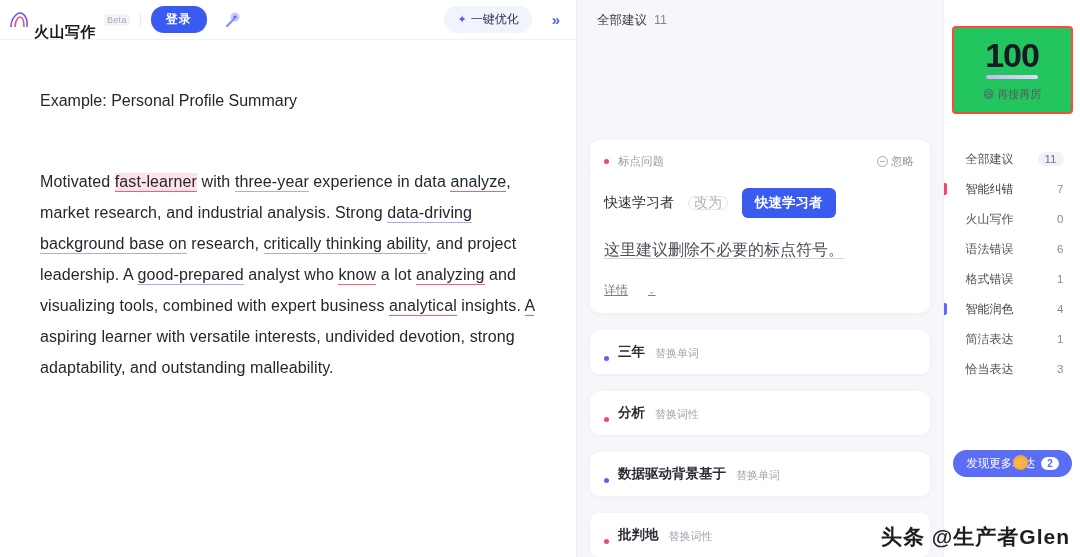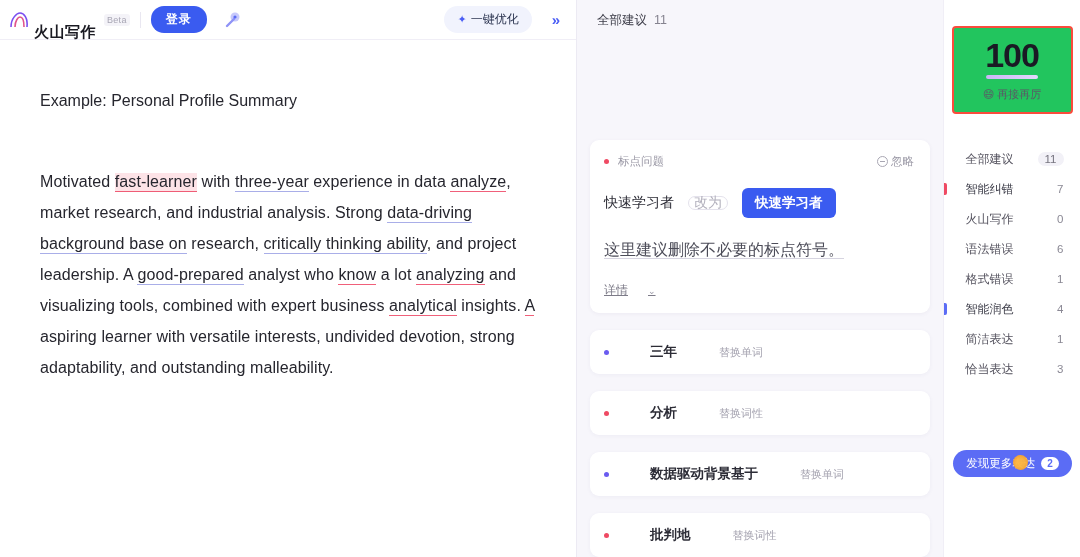--- a/index.html
+++ b/index.html
@@ -155,24 +155,23 @@
   }
   .card-more {
     margin-top: 21px; font-size: 12px; color: #7d7b88;
     display: flex; align-items: center; gap: 20px; cursor: pointer; text-decoration: underline;
   }
   .chev { font-size: 9px; color: #9b99a6; }
 
   .mini {
     background: #ffffff; border-radius: 9px;
     padding: 13px 14px; margin-bottom: 17px;
-    display: flex; align-items: center;
+    display: flex; align-items: flex-end;
     box-shadow: 0 1px 4px rgba(60,50,110,.05);
     cursor: pointer;
-    gap: 32px;
   }
   .mini-word { font-size: 13.5px; color: #2c2c36; margin-left: 9px; font-weight: bold; }
   .mini-tag { font-size: 11px; color: #a5a3b0; margin-left: 10px; }
 
   
   .side-col {
     position: relative;
     width: 137px; height: 557px;
     background: #ffffff;
     border-left: 1px solid #f0eef6;
@@ -406,13 +405,14 @@
         </div>
       </div>
 
     <button class="discover-btn">
       <span>发现更多表达</span>
       <span class="discover-badge">2</span>
       <span class="cursor-dot"></span>
     </button>
   </div>
 
+  <div class="watermark">头条 @生产者Glen</div>
 </div>
 
 </body></html>

